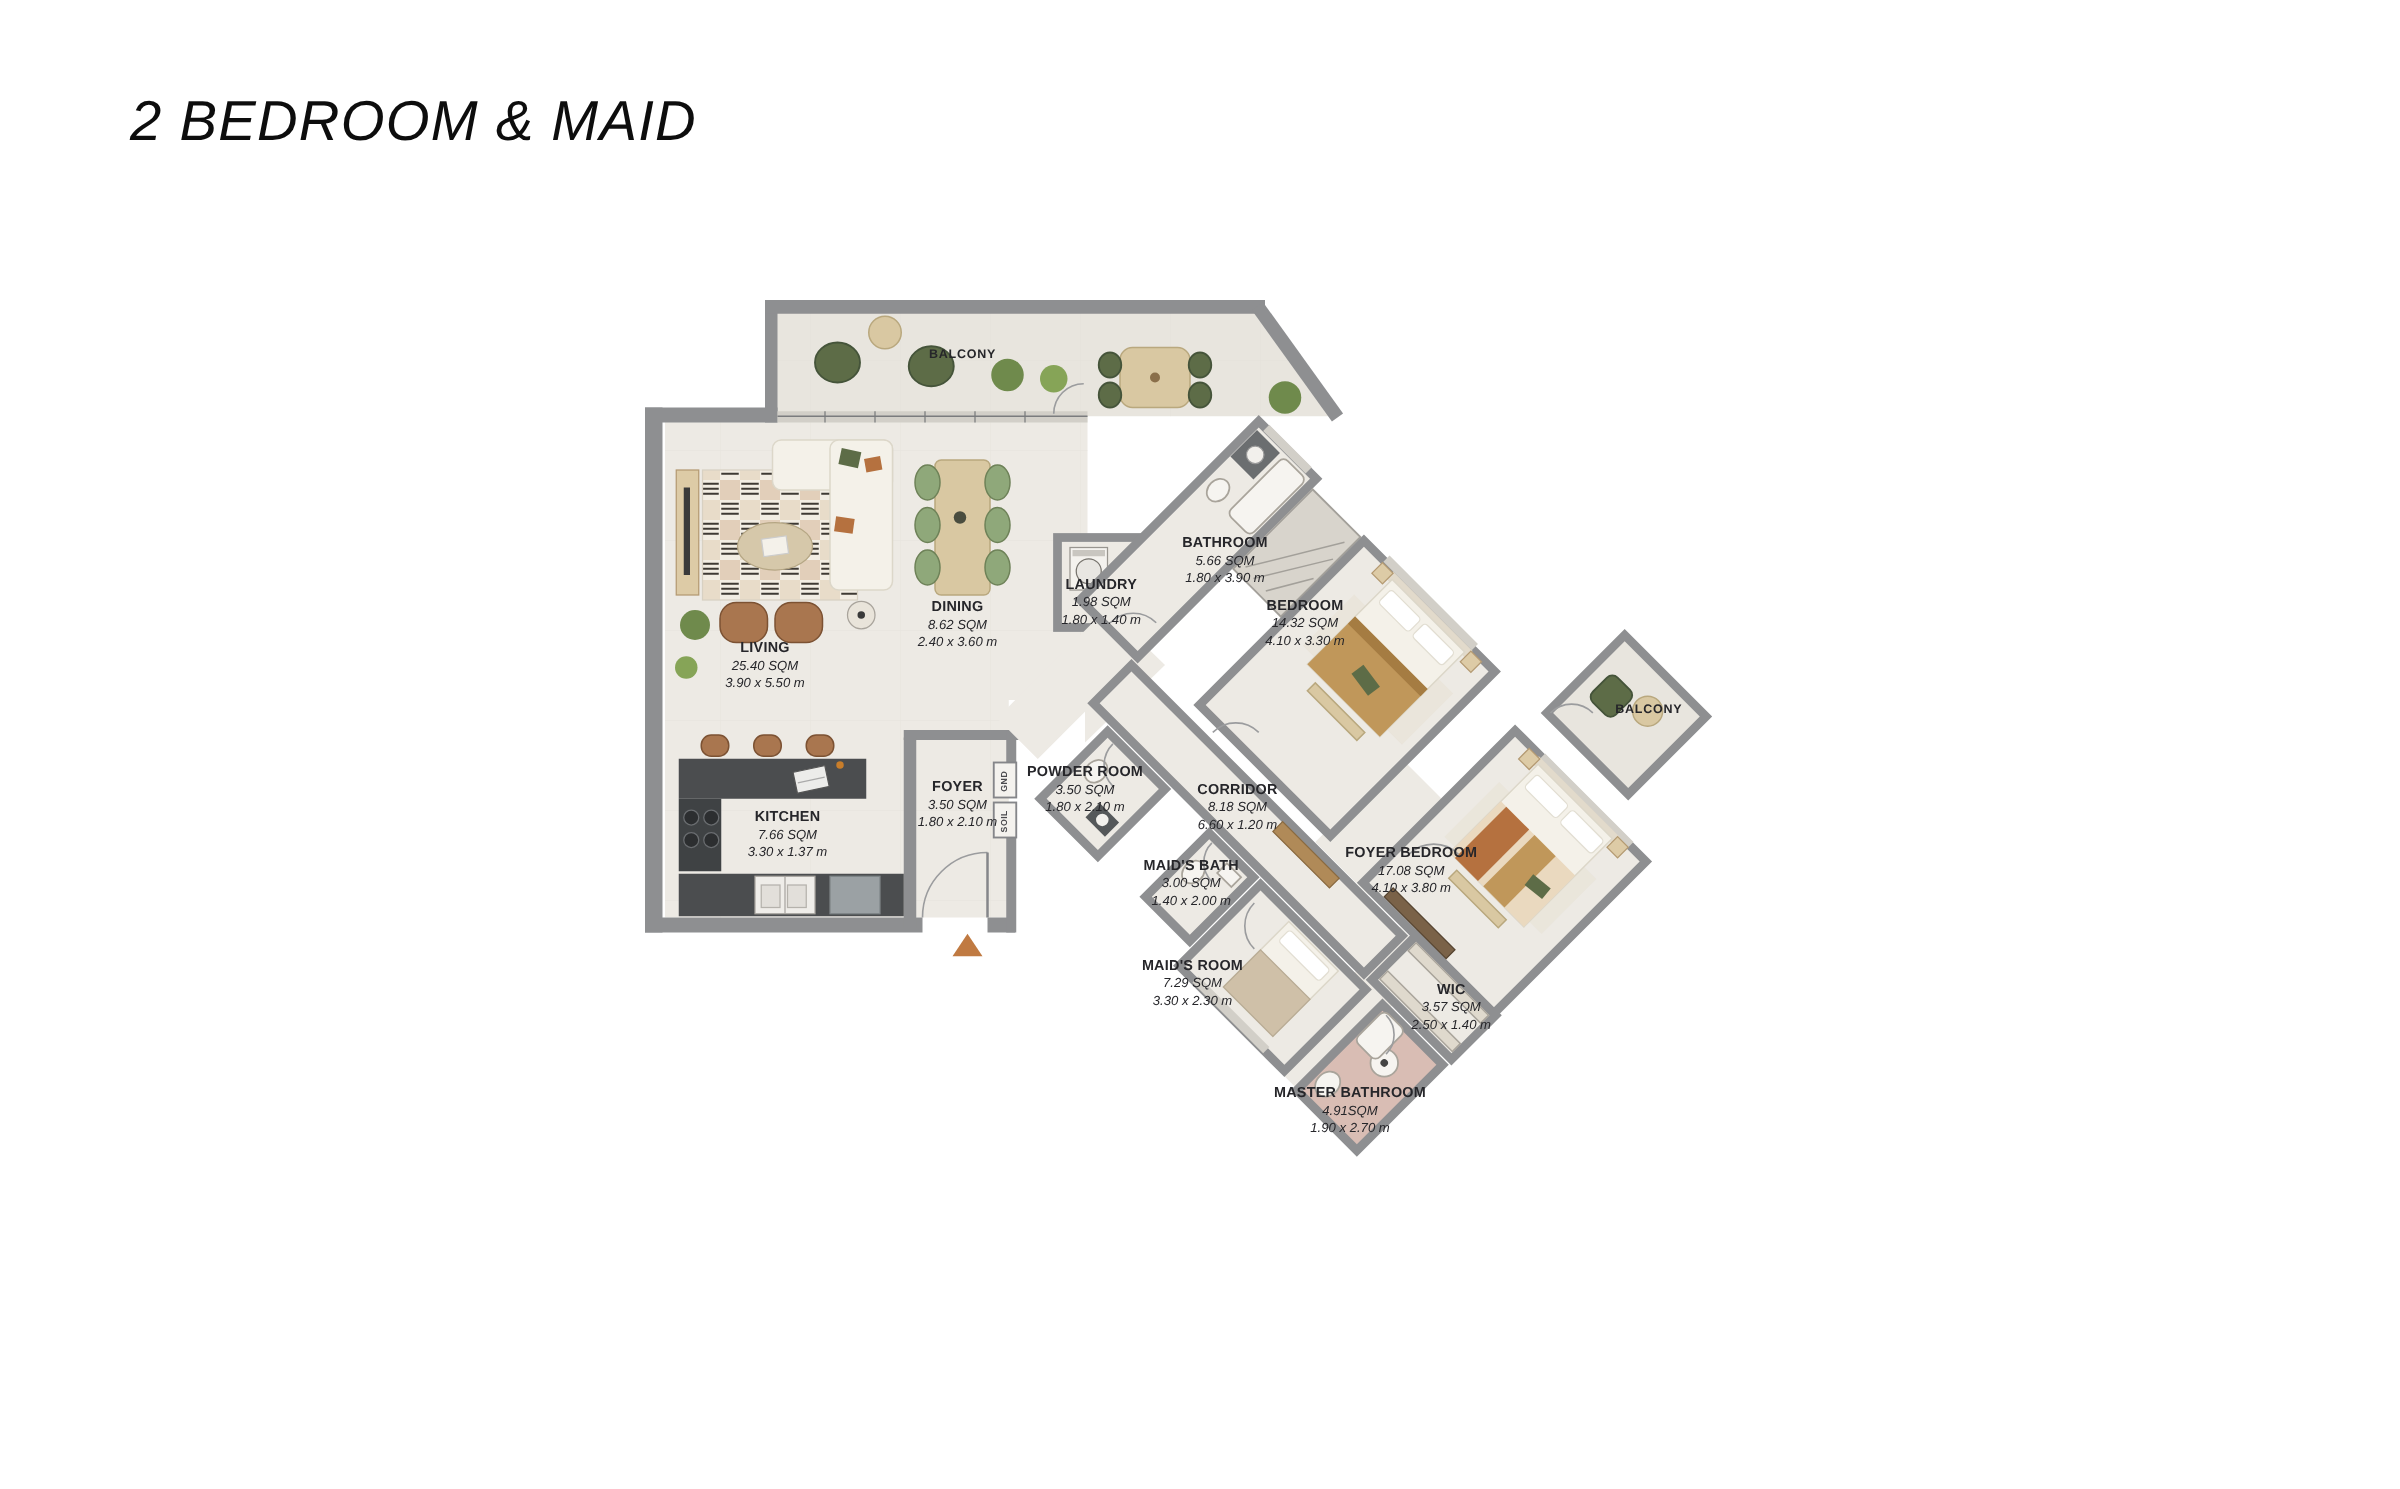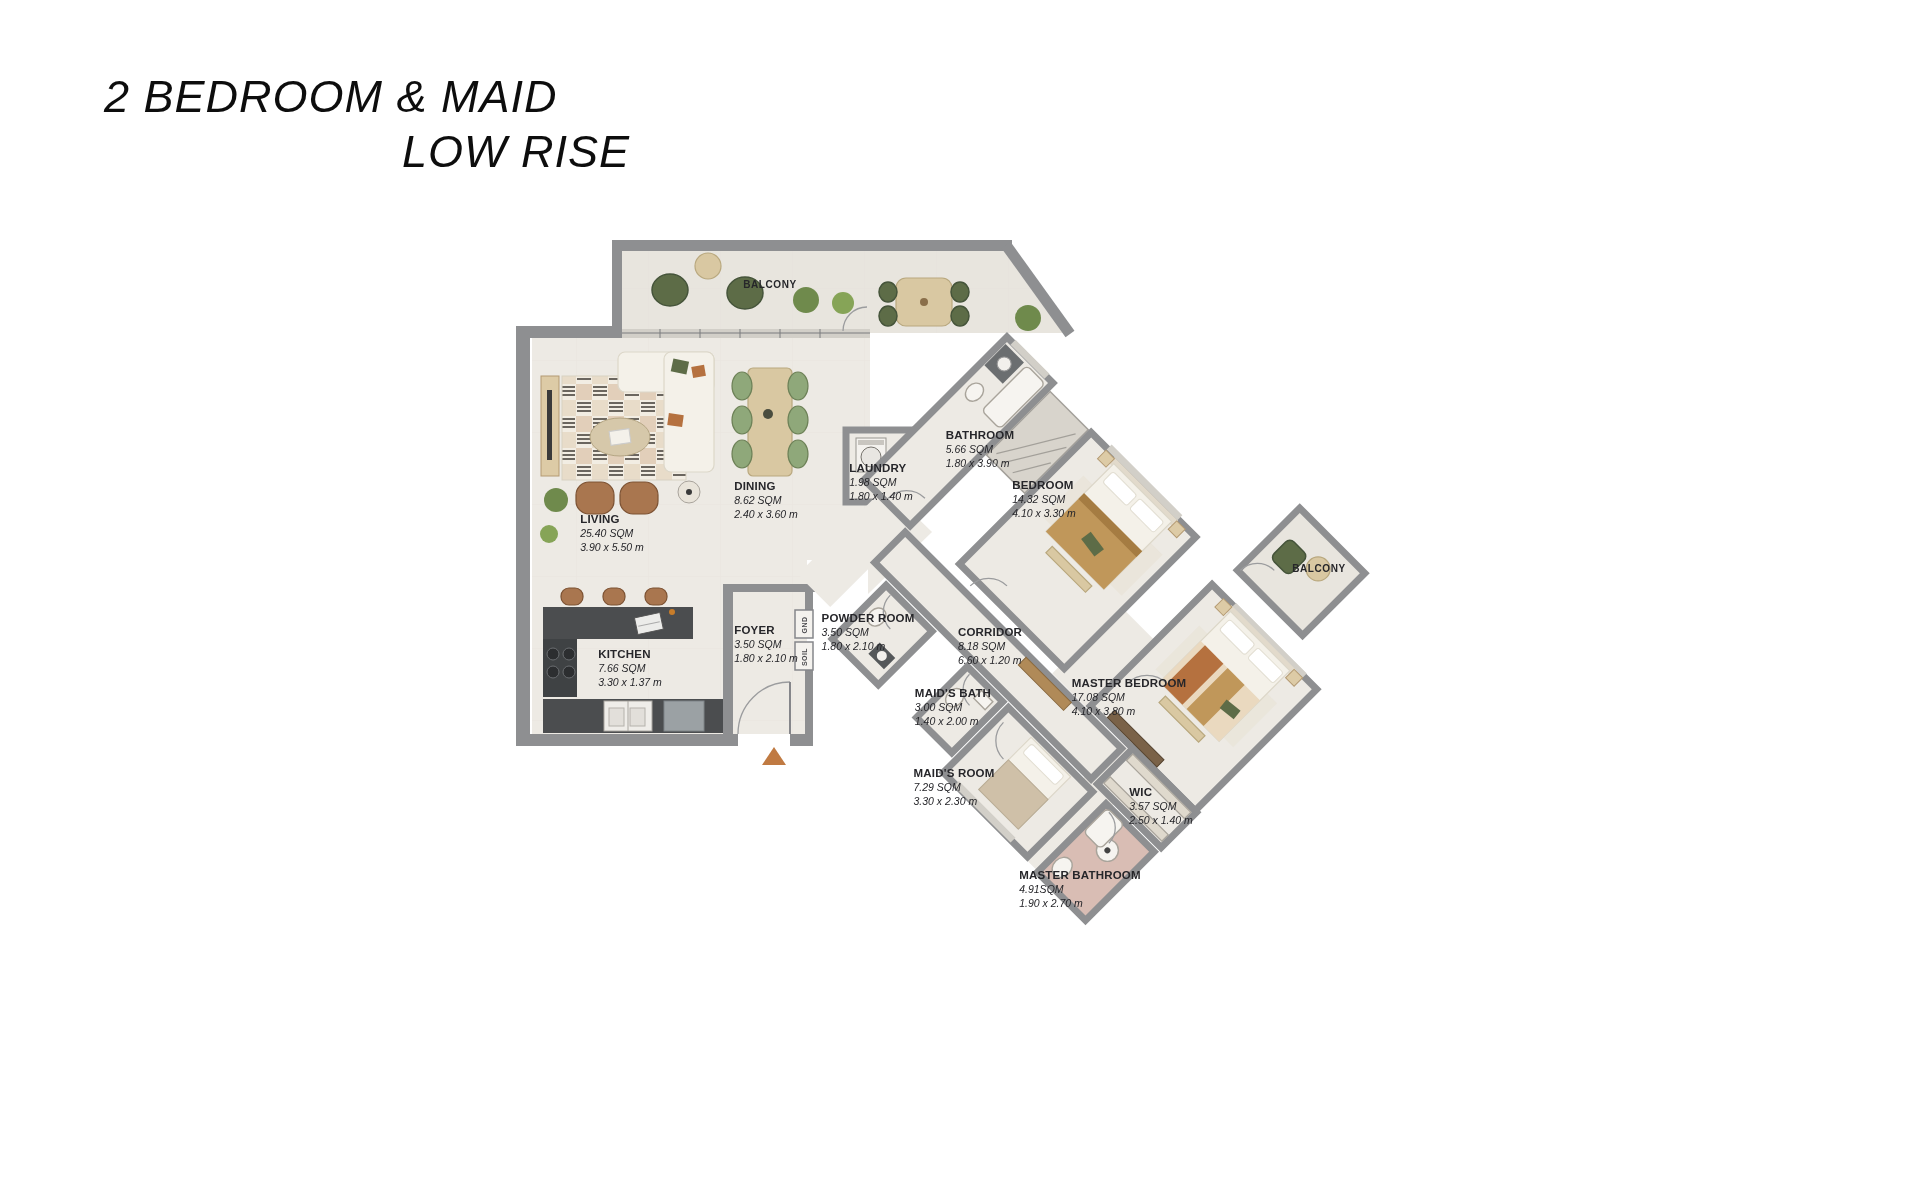--- a/index.html
+++ b/index.html
@@ -32,21 +32,21 @@
   .win{fill:#d2cfc8;}
   .glassline{stroke:#7b7c7e;stroke-width:1.2;}
   .ward{fill:#d8d4cc;stroke:#a3a09a;stroke-width:1.5;}
   .shelf{fill:#dfd9cd;stroke:#a9a49b;stroke-width:1.2;}
   .patch{fill:var(--c-floor,#edeae4);}
 
   .title{position:absolute;left:104px;top:70px;color:#0d0d0d;
          font-style:italic;font-weight:500;font-size:45px;line-height:1.22;letter-spacing:1px;}
   .title .l2{display:block;padding-left:298px;}
 
-  .room-label{position:absolute;transform:translate(-50%,-50%);
+  .room-label{position:absolute;transform:translate(-50%,-50%);text-align:center;
               color:#26262a;white-space:nowrap;line-height:1.3;}
   .room-label .nm{display:block;font-size:11.5px;font-weight:700;letter-spacing:.2px;}
   .room-label .ar,.room-label .dm{display:block;font-size:10.5px;font-weight:500;font-style:italic;}
   .balcony-label{position:absolute;transform:translate(-50%,-50%);font-size:10px;
                  font-weight:700;letter-spacing:.6px;color:#26262a;}
   .shaft-label{position:absolute;transform:translate(-50%,-50%) rotate(-90deg);
                font-size:7px;font-weight:600;color:#4a4a4e;letter-spacing:.4px;}
 </style>
 </head>
 <body>
@@ -305,21 +305,20 @@
         <path class="arc" d="M270,135 A26,26 0 0 0 296,161"></path>
         <path class="arc" d="M330,20 A28,28 0 0 1 358,-8"></path>
         <path class="arc" d="M408,124 A22,22 0 0 1 430,146"></path>
         <path class="arc" d="M330,-140 A24,24 0 0 1 354,-164"></path>
       </g>
     </g>
   </svg>
 
   <div class="title">
     <span>2 BEDROOM &amp; MAID</span>
-    <span class="l2">LOW RISE</span>
   </div>
 
   <div class="balcony-label" style="left:770px;top:284px">BALCONY</div>
   <div class="balcony-label" style="left:1319px;top:568px">BALCONY</div>
 
   <div class="shaft-label" style="left:804px;top:625px">GND</div>
   <div class="shaft-label" style="left:804px;top:657px">SOIL</div>
 
   <div class="room-label" style="left:612px;top:533px">
     <span class="nm">LIVING</span>
@@ -370,21 +369,21 @@
     <span class="nm">MAID'S BATH</span>
     <span class="ar">3.00 SQM</span>
     <span class="dm">1.40 x 2.00 m</span>
   </div>
   <div class="room-label" style="left:954px;top:787px">
     <span class="nm">MAID'S ROOM</span>
     <span class="ar">7.29 SQM</span>
     <span class="dm">3.30 x 2.30 m</span>
   </div>
   <div class="room-label" style="left:1129px;top:697px">
-    <span class="nm">MASTER BEDROOM</span>
+    <span class="nm">FOYER BEDROOM</span>
     <span class="ar">17.08 SQM</span>
     <span class="dm">4.10 x 3.80 m</span>
   </div>
   <div class="room-label" style="left:1161px;top:806px">
     <span class="nm">WIC</span>
     <span class="ar">3.57 SQM</span>
     <span class="dm">2.50 x 1.40 m</span>
   </div>
   <div class="room-label" style="left:1080px;top:889px">
     <span class="nm">MASTER BATHROOM</span>

